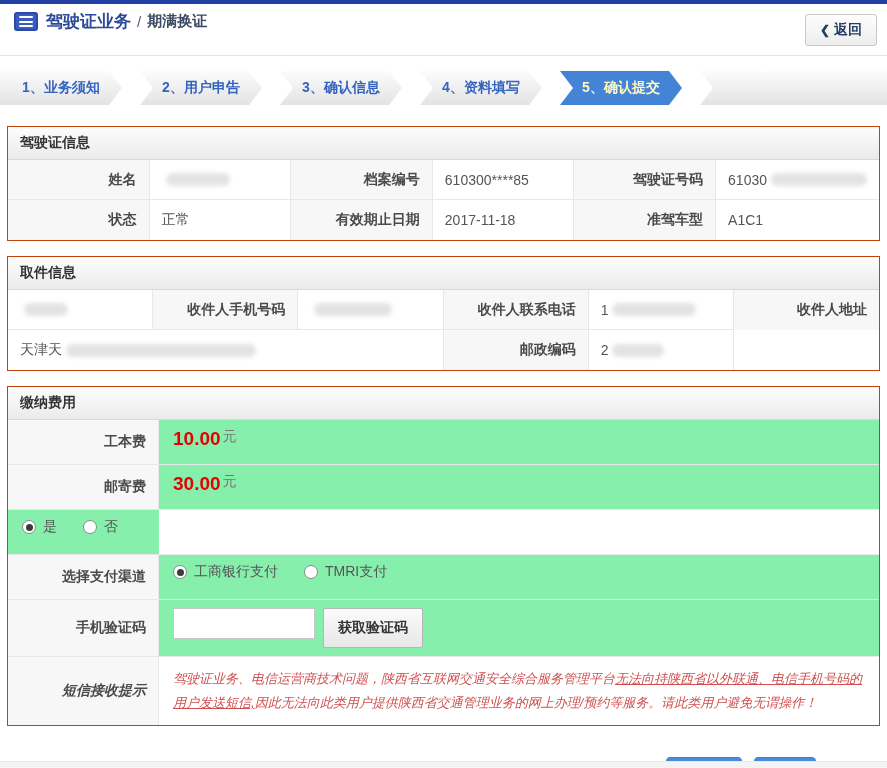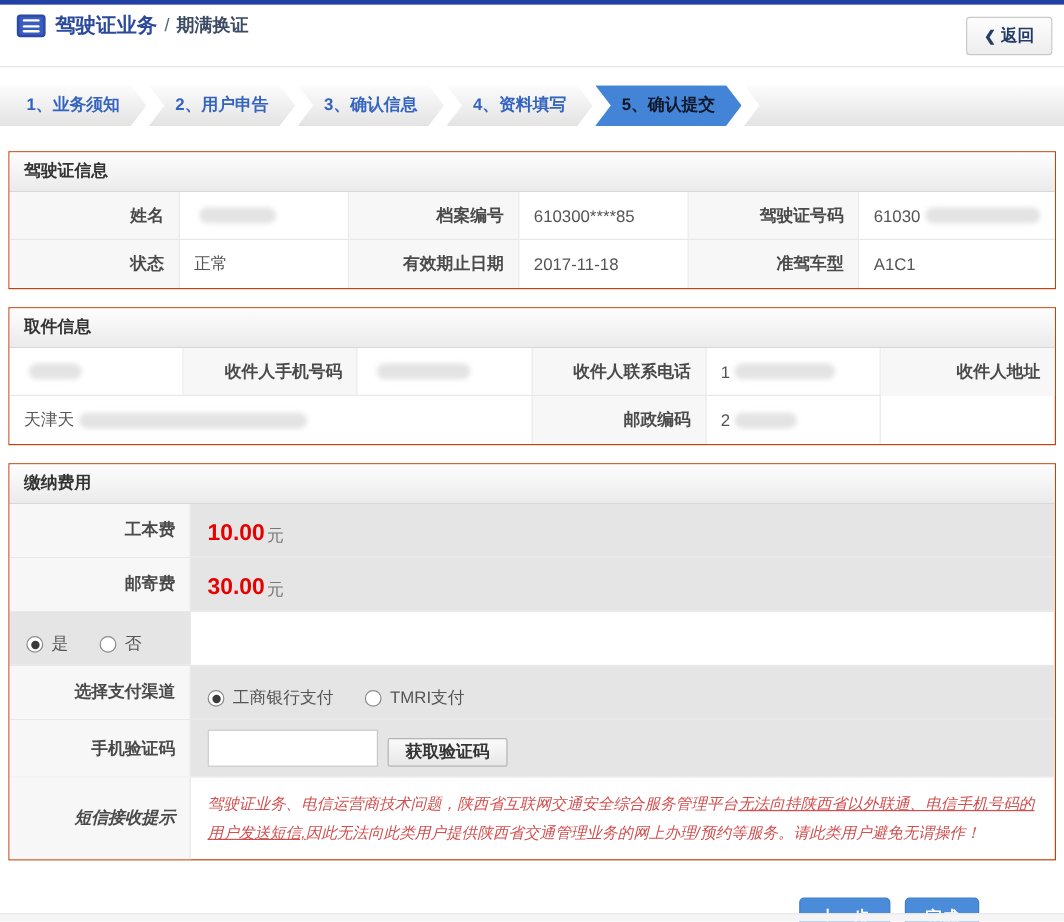--- a/index.html
+++ b/index.html
@@ -45,34 +45,35 @@
     cursor: pointer;
     display: flex; align-items: center; gap: 4px;
   }
   .back-btn .chev { font-size: 12px; font-weight: bold; }
 
   
   .steps {
     display: flex;
     margin-top: 15px;
     height: 34px;
+    gap: 16px;
   }
   .step {
     width: 122px; flex: none;
     margin-right: 2px;
     display: flex; align-items: center; justify-content: center;
     font-size: 14px; font-weight: bold; color: #3464c0;
     background: linear-gradient(#fcfcfc, #e3e3e3);
     clip-path: polygon(0 0, calc(100% - 13px) 0, 100% 50%, calc(100% - 13px) 100%, 0 100%, 13px 50%);
     cursor: pointer;
   }
   .step.first { clip-path: polygon(0 0, calc(100% - 13px) 0, 100% 50%, calc(100% - 13px) 100%, 0 100%); }
   .step.active {
     background: #4384d6;
-    color: #0f172a;
+    color: #fef9c3;
   }
   .step-filler {
     flex: 1;
     background: linear-gradient(#fcfcfc, #e3e3e3);
     clip-path: polygon(0 0, 100% 0, 100% 100%, 0 100%, 13px 50%);
   }
 
   
   .content { margin: 0 7px; }
   .section { border: 1px solid #c2410c; margin-top: 15px; }
@@ -121,25 +122,25 @@
   .pay-row:last-child { border-bottom: none; font-style: italic; }
   .pay-lbl {
     background: #f7f7f7;
     display: flex; align-items: center; justify-content: flex-end;
     padding: 0 12px;
     font-size: 14px; font-weight: bold; color: #4a4a4a;
     border-right: 1px solid #e8e8e8;
     text-align: right;
   }
   .pay-val {
-    display: flex; align-items: flex-end;
+    display: flex; align-items: flex-start;
     padding: 8px 14px;
     min-height: 44px;
     font-size: 14px; color: #555;
-    background: #e5e5e5;
+    background: #86efac;
   }
   .price { font-size: 19px; font-weight: bold; color: #e60000; }
   .unit  { font-size: 14px; color: #777; margin-left: 2px; }
 
   .radio-opt { display: inline-flex; align-items: center; margin-right: 26px; cursor: pointer; }
   .radio {
     width: 14px; height: 14px; border-radius: 50%;
     border: 1px solid #8a8a8a; background: #fff;
     margin-right: 7px;
     display: inline-flex; align-items: center; justify-content: center;
@@ -150,21 +151,21 @@
   }
 
   .captcha-input {
     width: 142px; height: 31px;
     border: 1px solid #c6c6c6;
     font-size: 14px; padding: 0 8px;
     margin-right: 8px;
     background: #fff;
   }
   .captcha-btn {
-    height: 24px; padding: 0 14px;
+    height: 40px; padding: 0 14px;
     background: linear-gradient(#fbfbfb, #e7e7e7);
     border: 1px solid #b5b5b5;
     border-radius: 2px;
     font-size: 14px; font-weight: bold; color: #333;
     cursor: pointer;
   }
 
   .notice-val {
     display: block;
     padding: 10px 14px;

